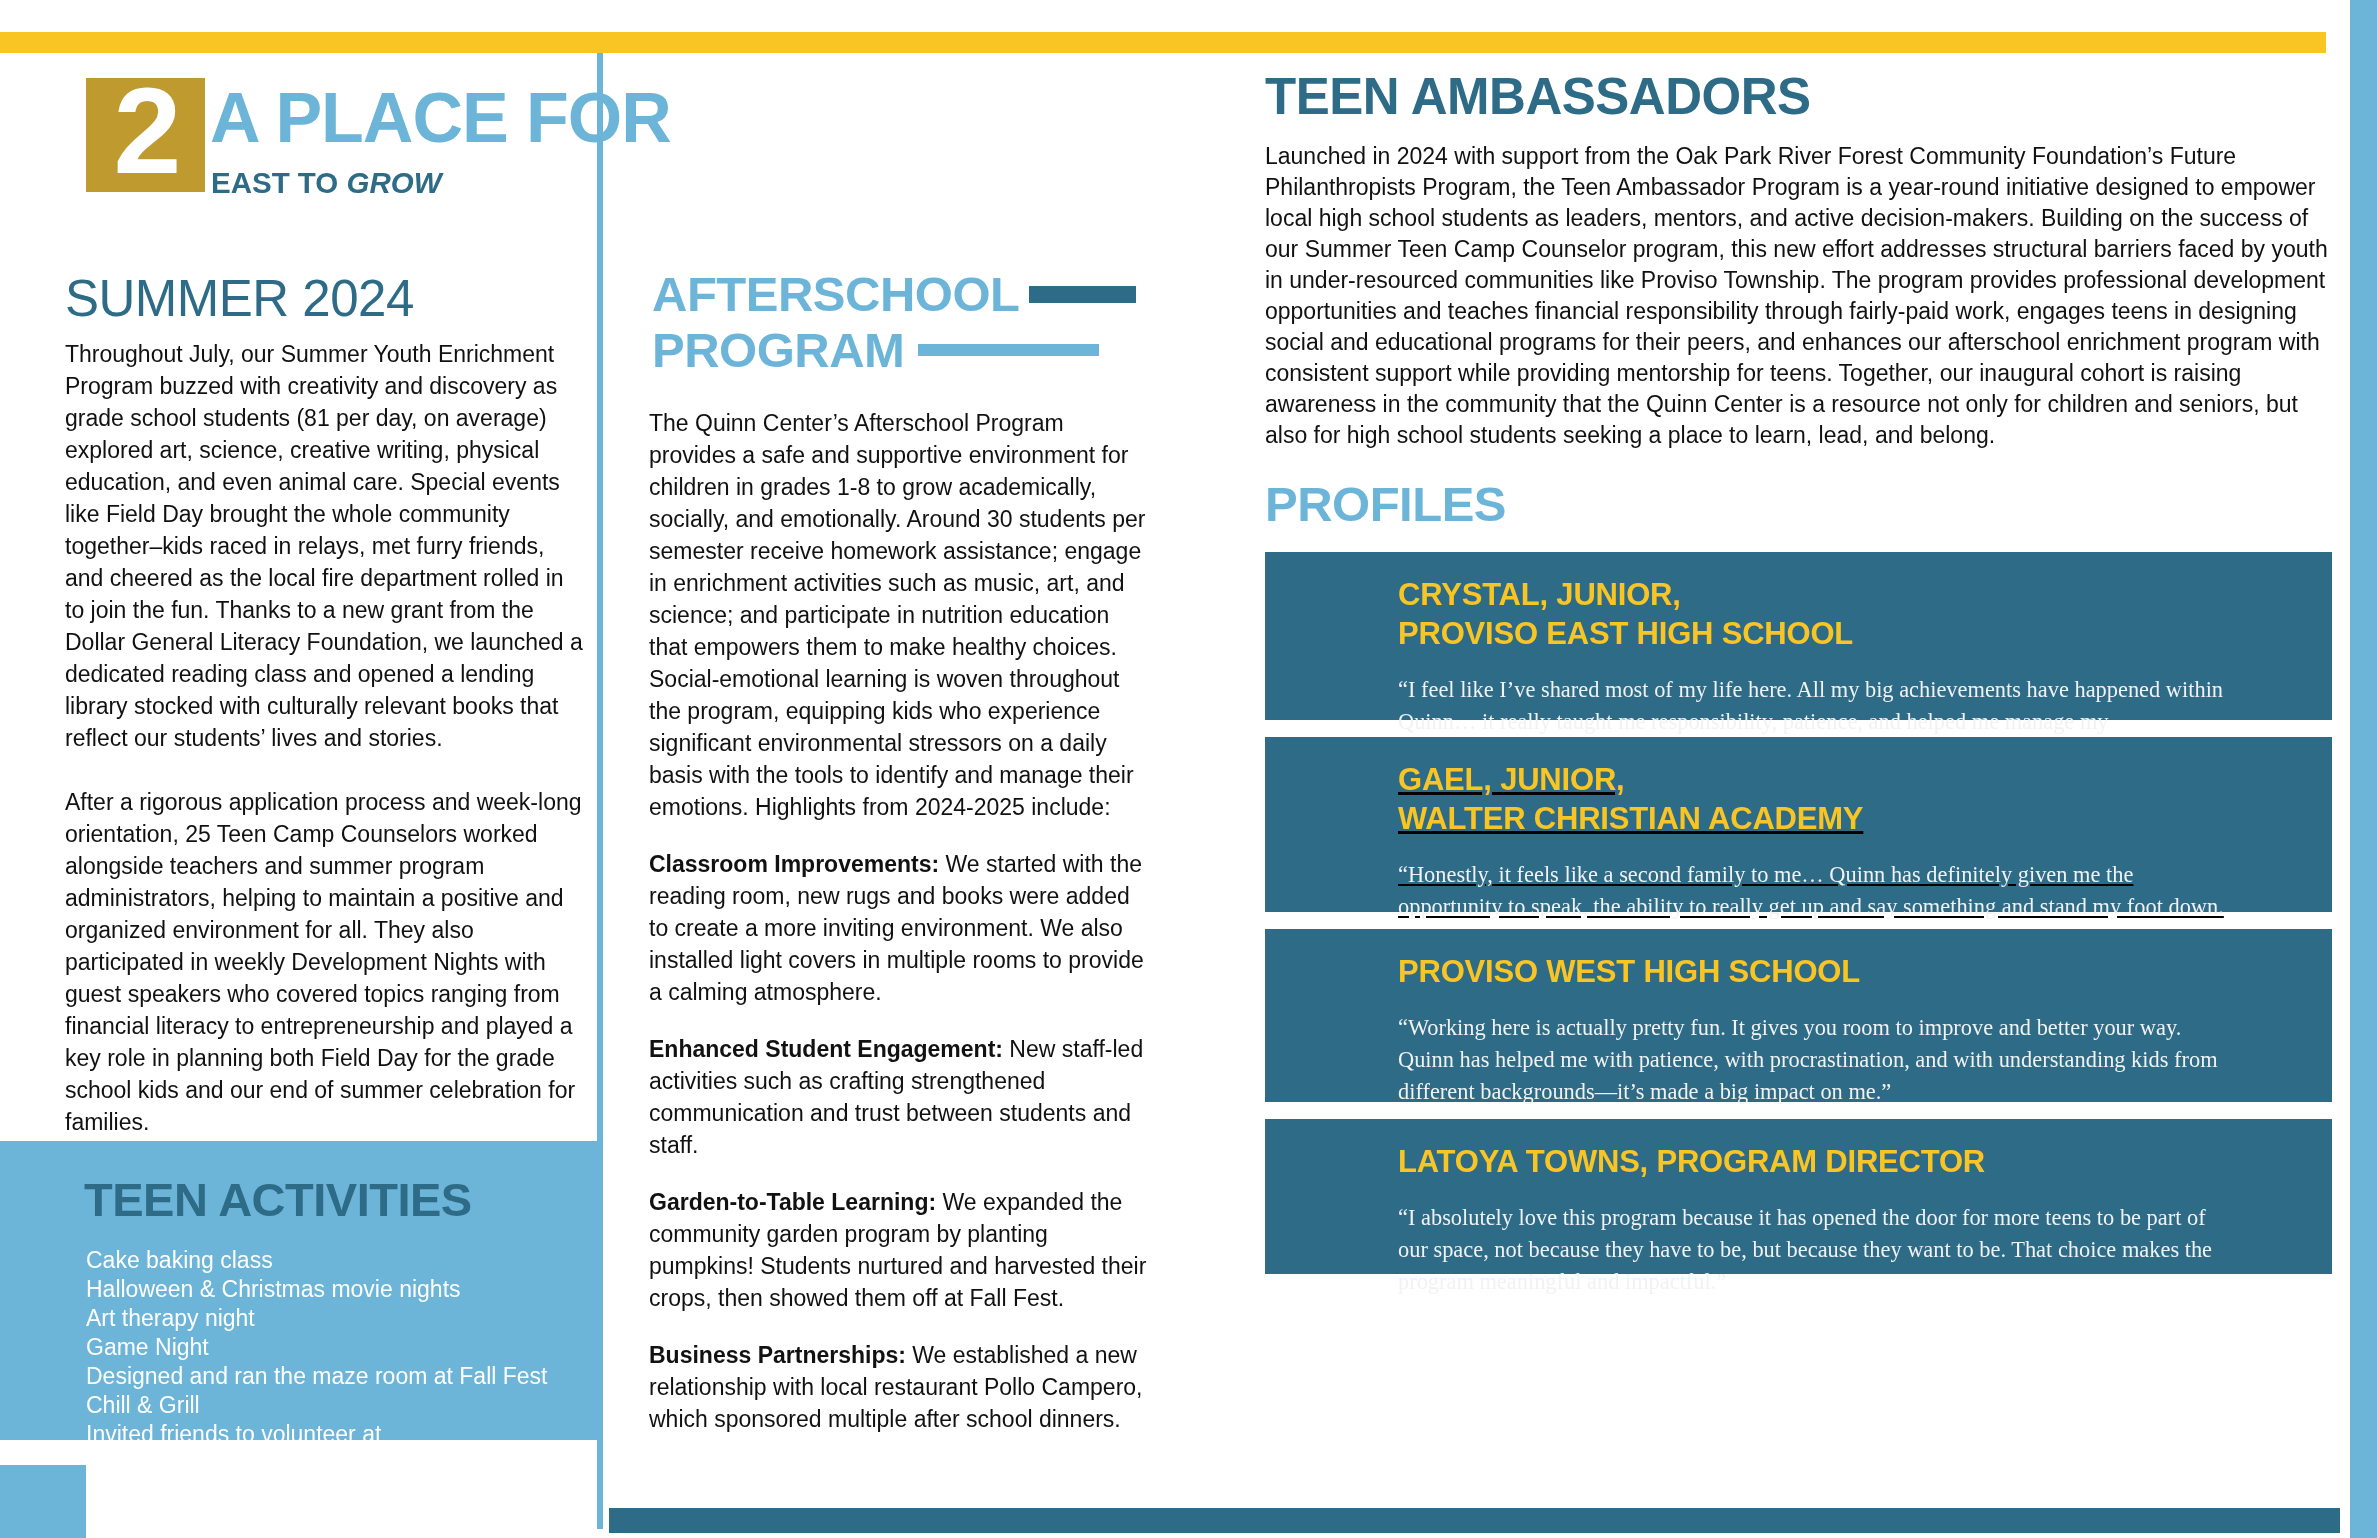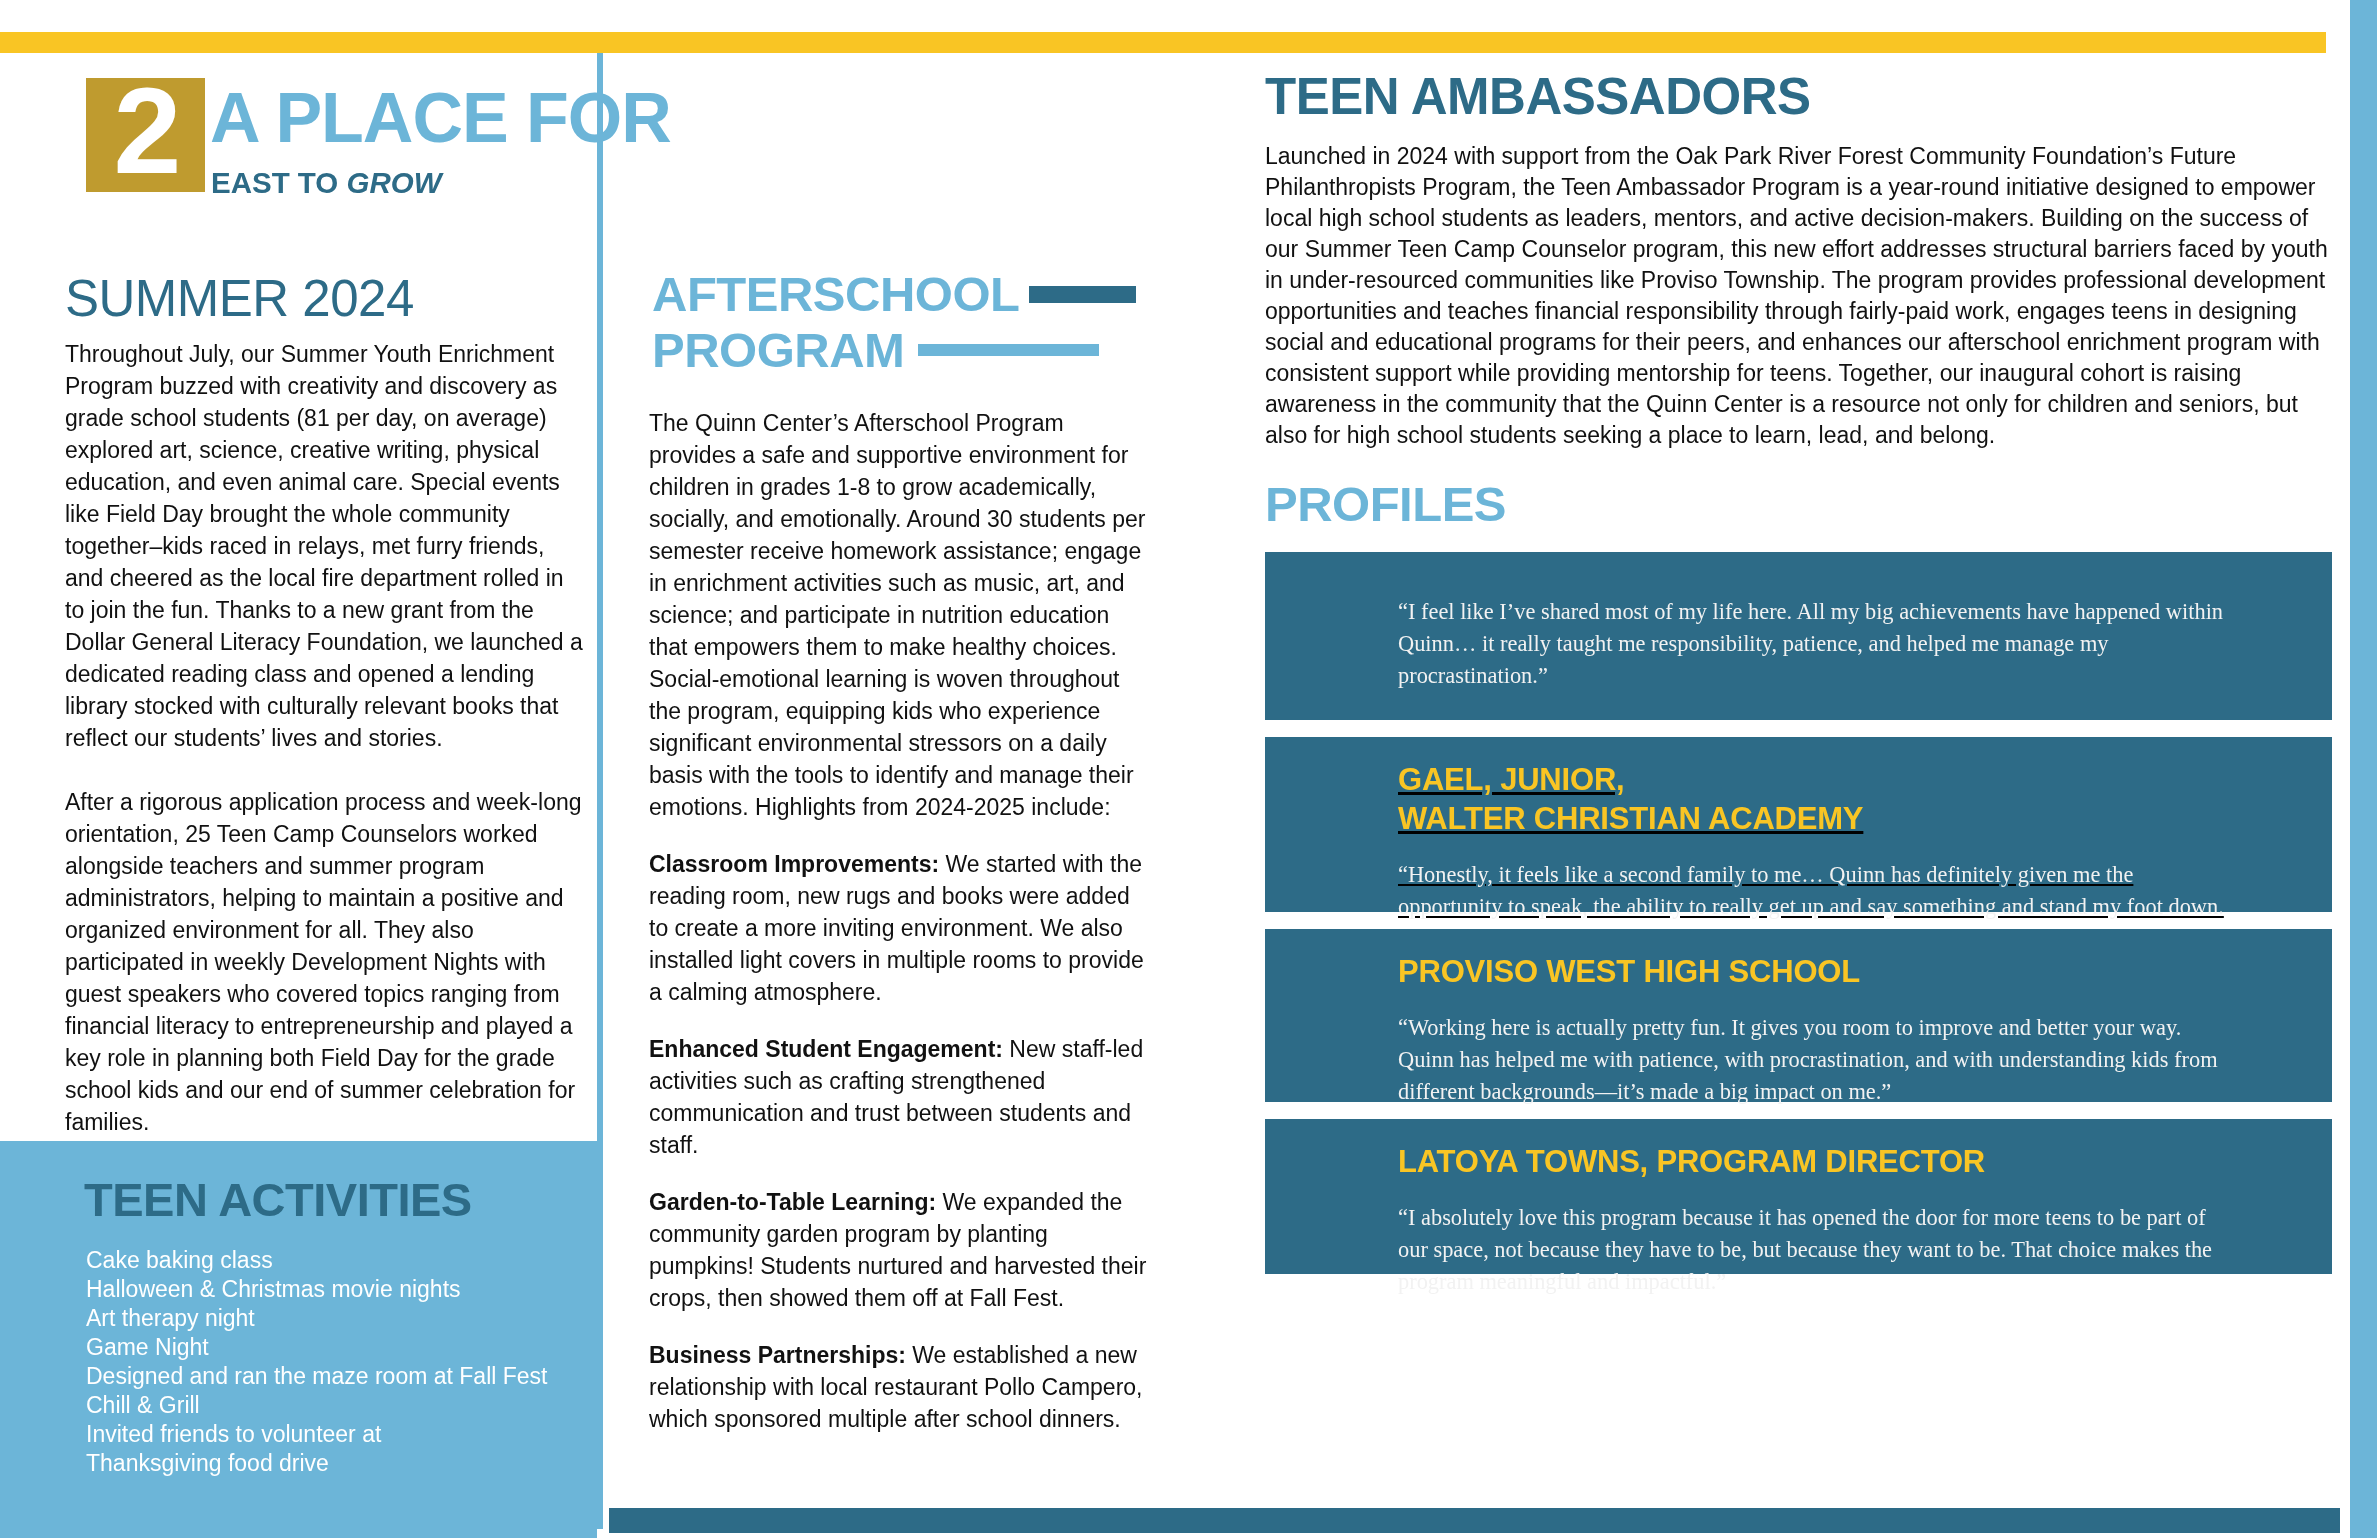--- a/index.html
+++ b/index.html
@@ -142,21 +142,21 @@
     position: absolute; left: 1265px; top: 141px;
     width: 1065px;
   }
   .col-right-body p {
     font-size: 23px; line-height: 31px; color: #111111;
   }
 
   
   .teen-box {
     position: absolute; left: 0; top: 1141px;
-    width: 597px; height: 398px;
+    width: 597px; height: 299px;
     background: #6cb5d8;
   }
   .teen-box h2 {
     position: absolute; left: 84px; top: 31px;
     font-size: 47px; font-weight: bold; color: #2d6b87;
     letter-spacing: -0.5px; white-space: nowrap;
   }
   .teen-list {
     position: absolute; left: 86px; top: 105px;
     list-style: none;
@@ -256,20 +256,24 @@
   <h2 class="h-teen-amb">TEEN AMBASSADORS</h2>
   <div class="col-right-body">
     <p>Launched in 2024 with support from the Oak Park River Forest Community Foundation’s Future Philanthropists Program, the Teen Ambassador Program is a year-round initiative designed to empower local high school students as leaders, mentors, and active decision-makers. Building on the success of our Summer Teen Camp Counselor program, this new effort addresses structural barriers faced by youth in under-resourced communities like Proviso Township. The program provides professional development opportunities and teaches financial responsibility through fairly-paid work,  engages teens in designing social and educational programs for their peers, and enhances our afterschool enrichment program with consistent support  while providing mentorship for teens. Together, our inaugural cohort is raising awareness in the community that the Quinn Center is a resource not only for children and seniors, but also for high school students seeking a place to learn, lead, and belong.</p>
   </div>
 
   <h2 class="h-profiles">PROFILES</h2>
 
   <div class="profiles">
 
     <div class="profile-card card-1">
+      <div class="pname">
+        <div>CRYSTAL, JUNIOR,</div>
+        <div>PROVISO EAST HIGH SCHOOL</div>
+      </div>
       <div class="pquote">“I feel like I’ve shared most of my life here. All my big achievements have happened within Quinn… it really taught me responsibility, patience, and helped me manage my procrastination.”</div>
     </div>
 
     <div class="profile-card card-2">
       <div class="pname">
         <div>GAEL, JUNIOR,</div>
         <div>WALTER CHRISTIAN ACADEMY</div>
       </div>
       <div class="pquote">“Honestly, it feels like a second family to me… Quinn has definitely given me the opportunity to speak, the ability to really get up and say something and stand my foot down. It’s opened so many doors and helped me grow more confident.”</div>
     </div>

